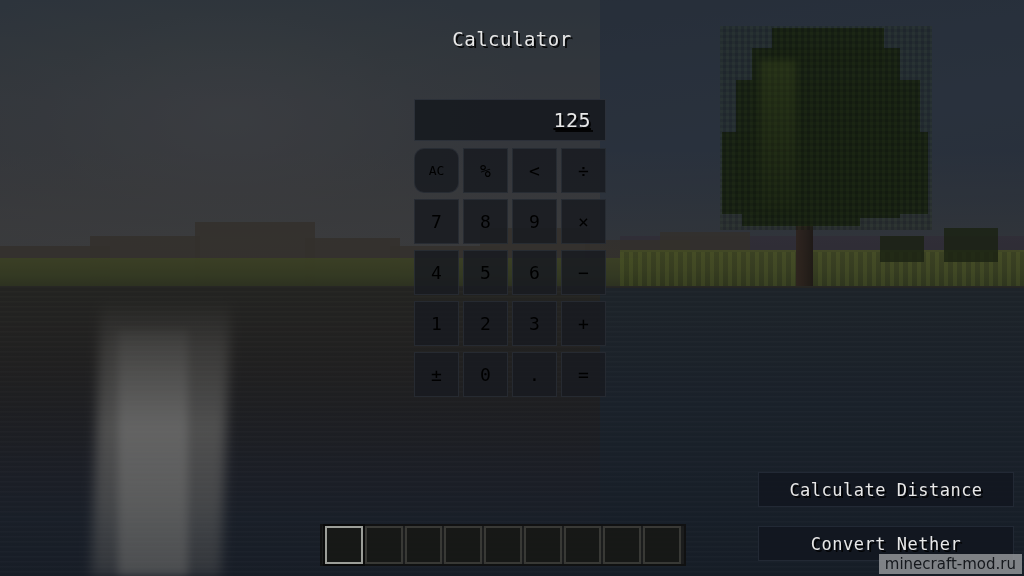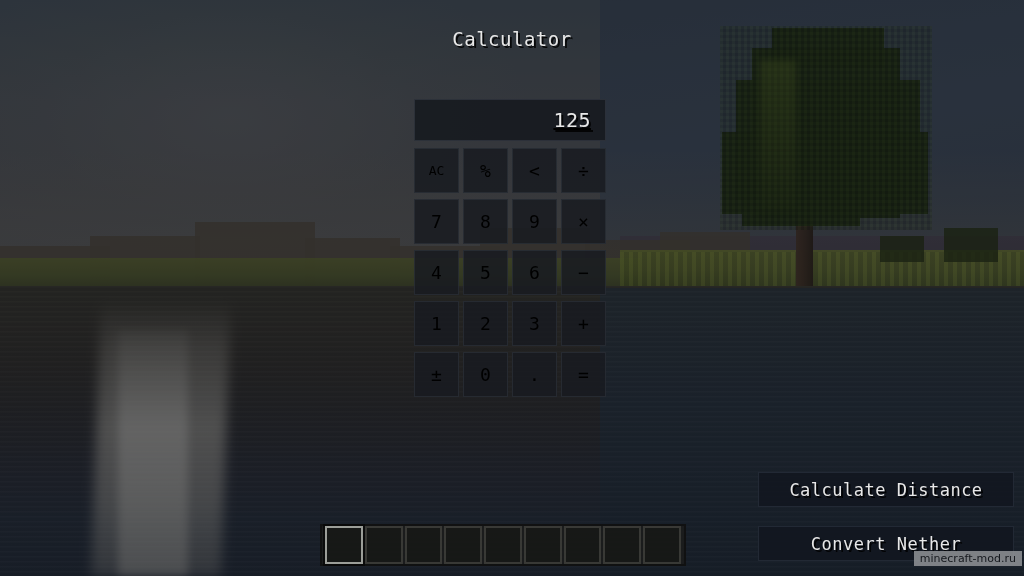--- a/index.html
+++ b/index.html
@@ -193,21 +193,21 @@
     grid-template-rows:repeat(5, 45px);
     gap:6px 4px;
   }
   .key {
     background:rgba(24,27,33,0.86);
     border:1px solid rgba(58,64,74,0.40);
     display:flex; align-items:center; justify-content:center;
     font-size:18px;
     cursor:pointer;
   }
-  .key.small { font-size:13px; }
+  .key.small { font-size:13px;border-radius:10px; }
 
   
   #back-button {
     position:absolute; left:12px; top:527px; width:210px; height:35px;
     background:rgba(20,22,27,0.88);
     border:1px solid rgba(62,68,78,0.45);
     display:flex; align-items:center; justify-content:center;
     font-size:17px; cursor:pointer;
   }
 
@@ -237,26 +237,26 @@
     background:rgba(20,22,18,0.55);
     border:2px solid rgba(86,86,80,0.55);
   }
   .hotbar-slot.selected {
     border-color:rgba(190,192,186,0.80);
     box-shadow:0 0 0 2px rgba(8,8,8,0.85);
   }
 
   
   #watermark {
-    position:absolute; right:2px; bottom:10px;
+    position:absolute; right:2px; bottom:2px;
     padding:1px 6px;
     background:rgba(150,152,156,0.82);
     color:#15181d;
     font-family:"DejaVu Sans", sans-serif;
-    font-size:11px;
+    font-size:15px;
     text-shadow:none;
     letter-spacing:0;
   }
 </style>
 </head>
 <body>
 
 <div id="screen">
 
   <div class="scene">

